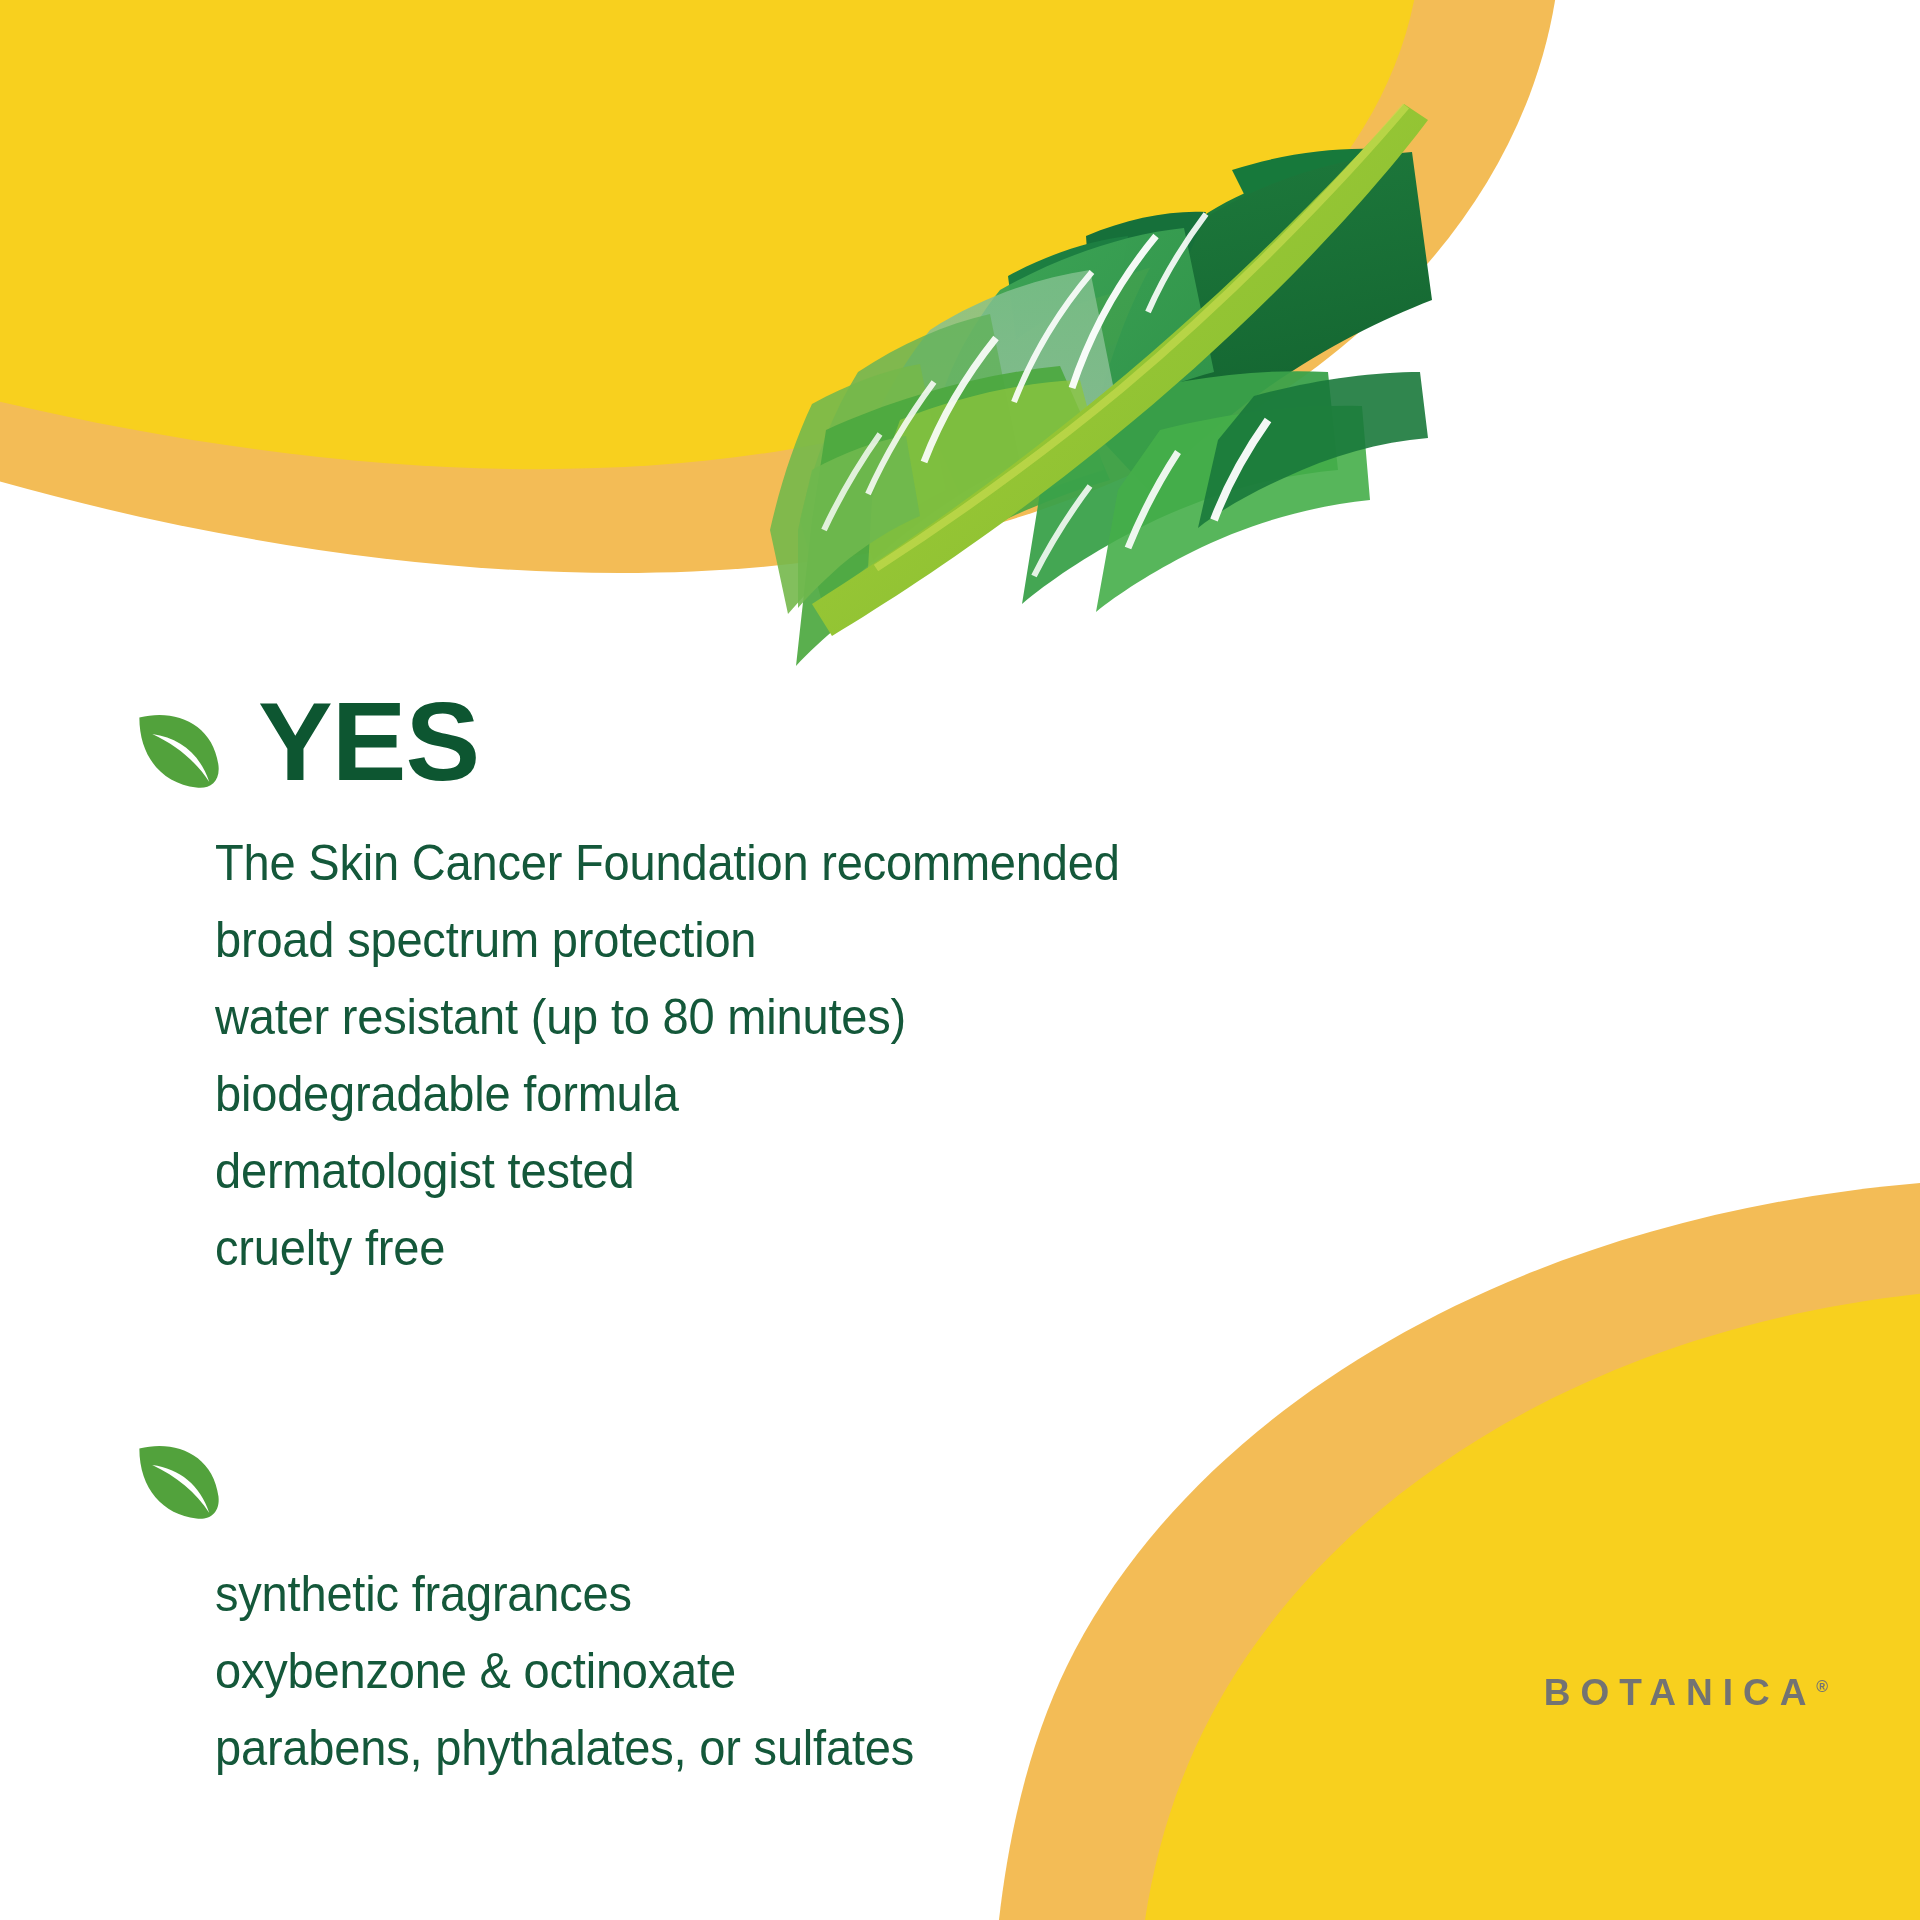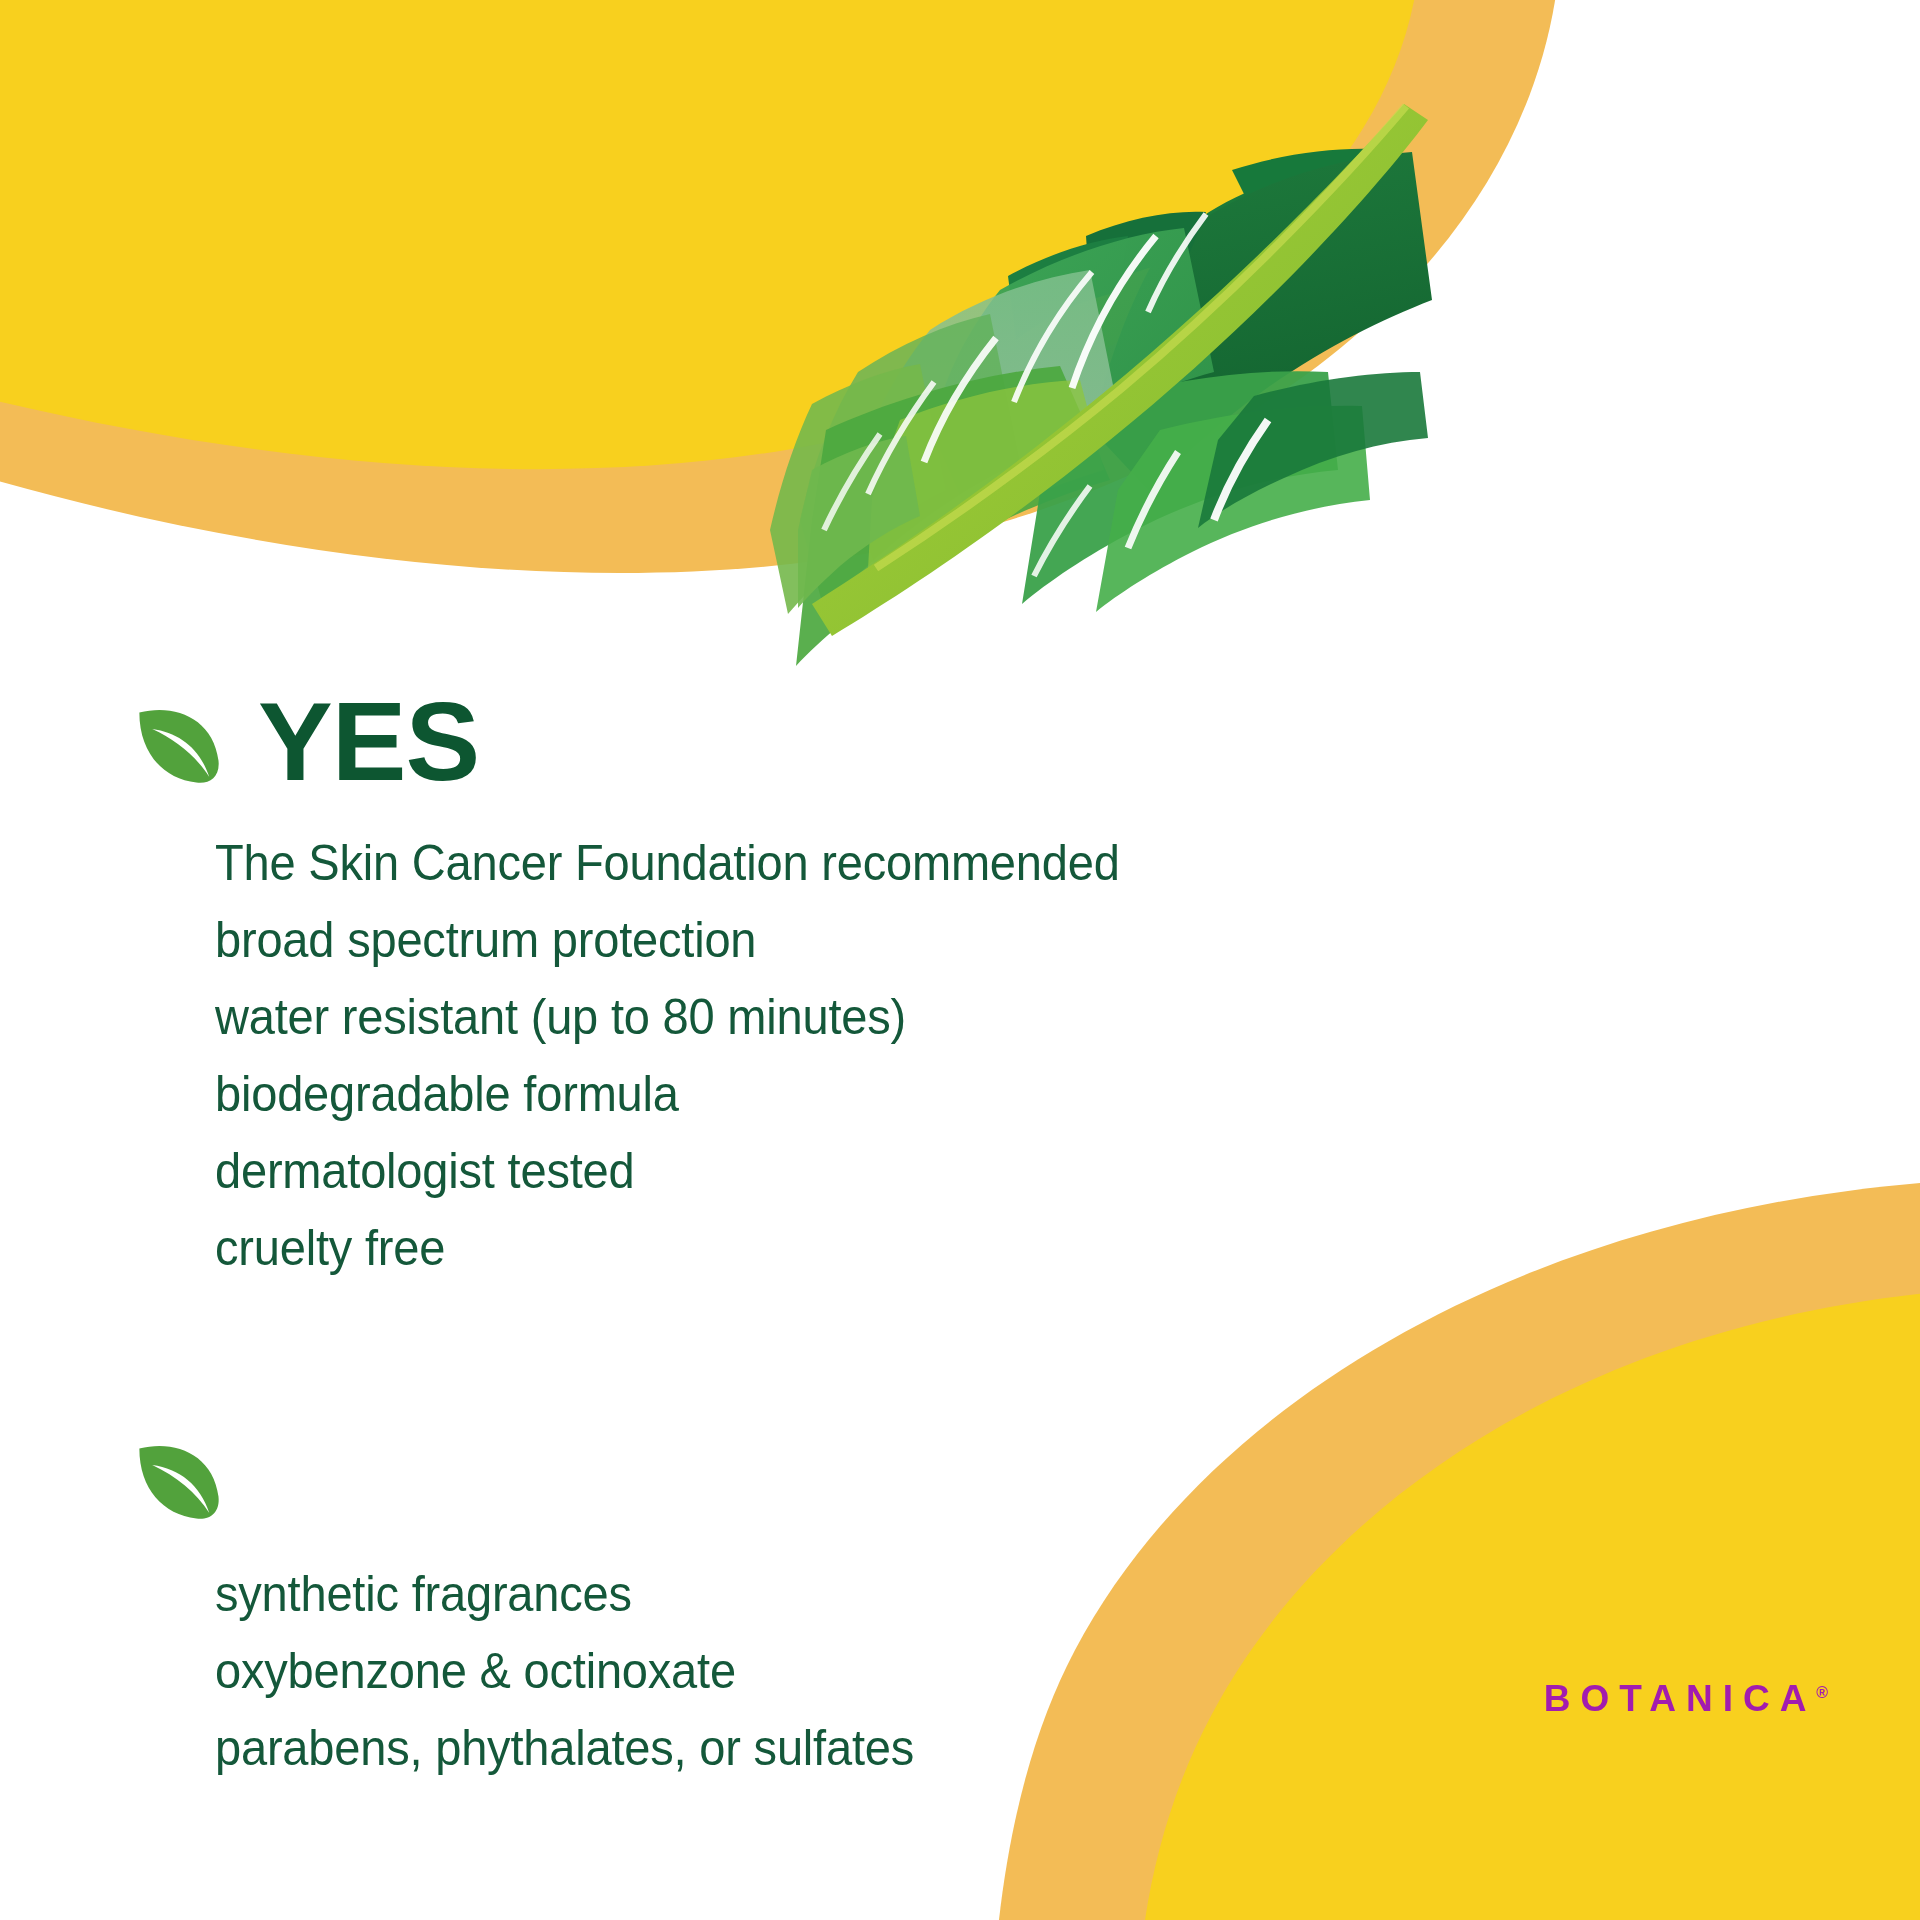--- a/index.html
+++ b/index.html
@@ -14,21 +14,21 @@
   
   .bg-svg{position:absolute;left:0;top:0;width:1920px;height:1920px;}
 
   
   .content{position:absolute;left:0;top:0;width:1920px;height:1920px;}
 
   .section{position:absolute;}
   #yes-section{left:132px;top:690px;}
   #no-section{left:132px;top:1432px;}
 
-  .head-row{display:flex;align-items:center;gap:34px;}
+  .head-row{display:flex;align-items:flex-end;gap:34px;}
   .leaf-bullet{width:92px;height:92px;flex:0 0 92px;display:block;}
   .head-word{
     font-size:112px;
     line-height:0.92;
     font-weight:bold;
     letter-spacing:-1px;
     color:#0D5631;
     font-family:"Liberation Sans", sans-serif;
     white-space:nowrap;
   }
@@ -57,26 +57,26 @@
     font-family:"Liberation Serif", serif;
     font-weight:bold;
     font-size:118px;
     line-height:1;
     color:#3FA535;
     letter-spacing:-3px;
     display:block;
   }
   .brand-leaf{position:absolute;right:-46px;top:-6px;width:66px;height:56px;}
   .brand-sub{
-    margin-top:6px;
+    margin-top:0;
     font-family:"Liberation Sans", sans-serif;
     font-weight:bold;
     font-size:37px;
     letter-spacing:10px;
-    color:#a21caf;
+    color:#737373;
     display:block;
     position:relative;
     padding-left:6px;
   }
   .brand-sub sup{font-size:16px;letter-spacing:0;vertical-align:super;}
 </style>
 </head>
 <body>
 
 <div id="stage">

